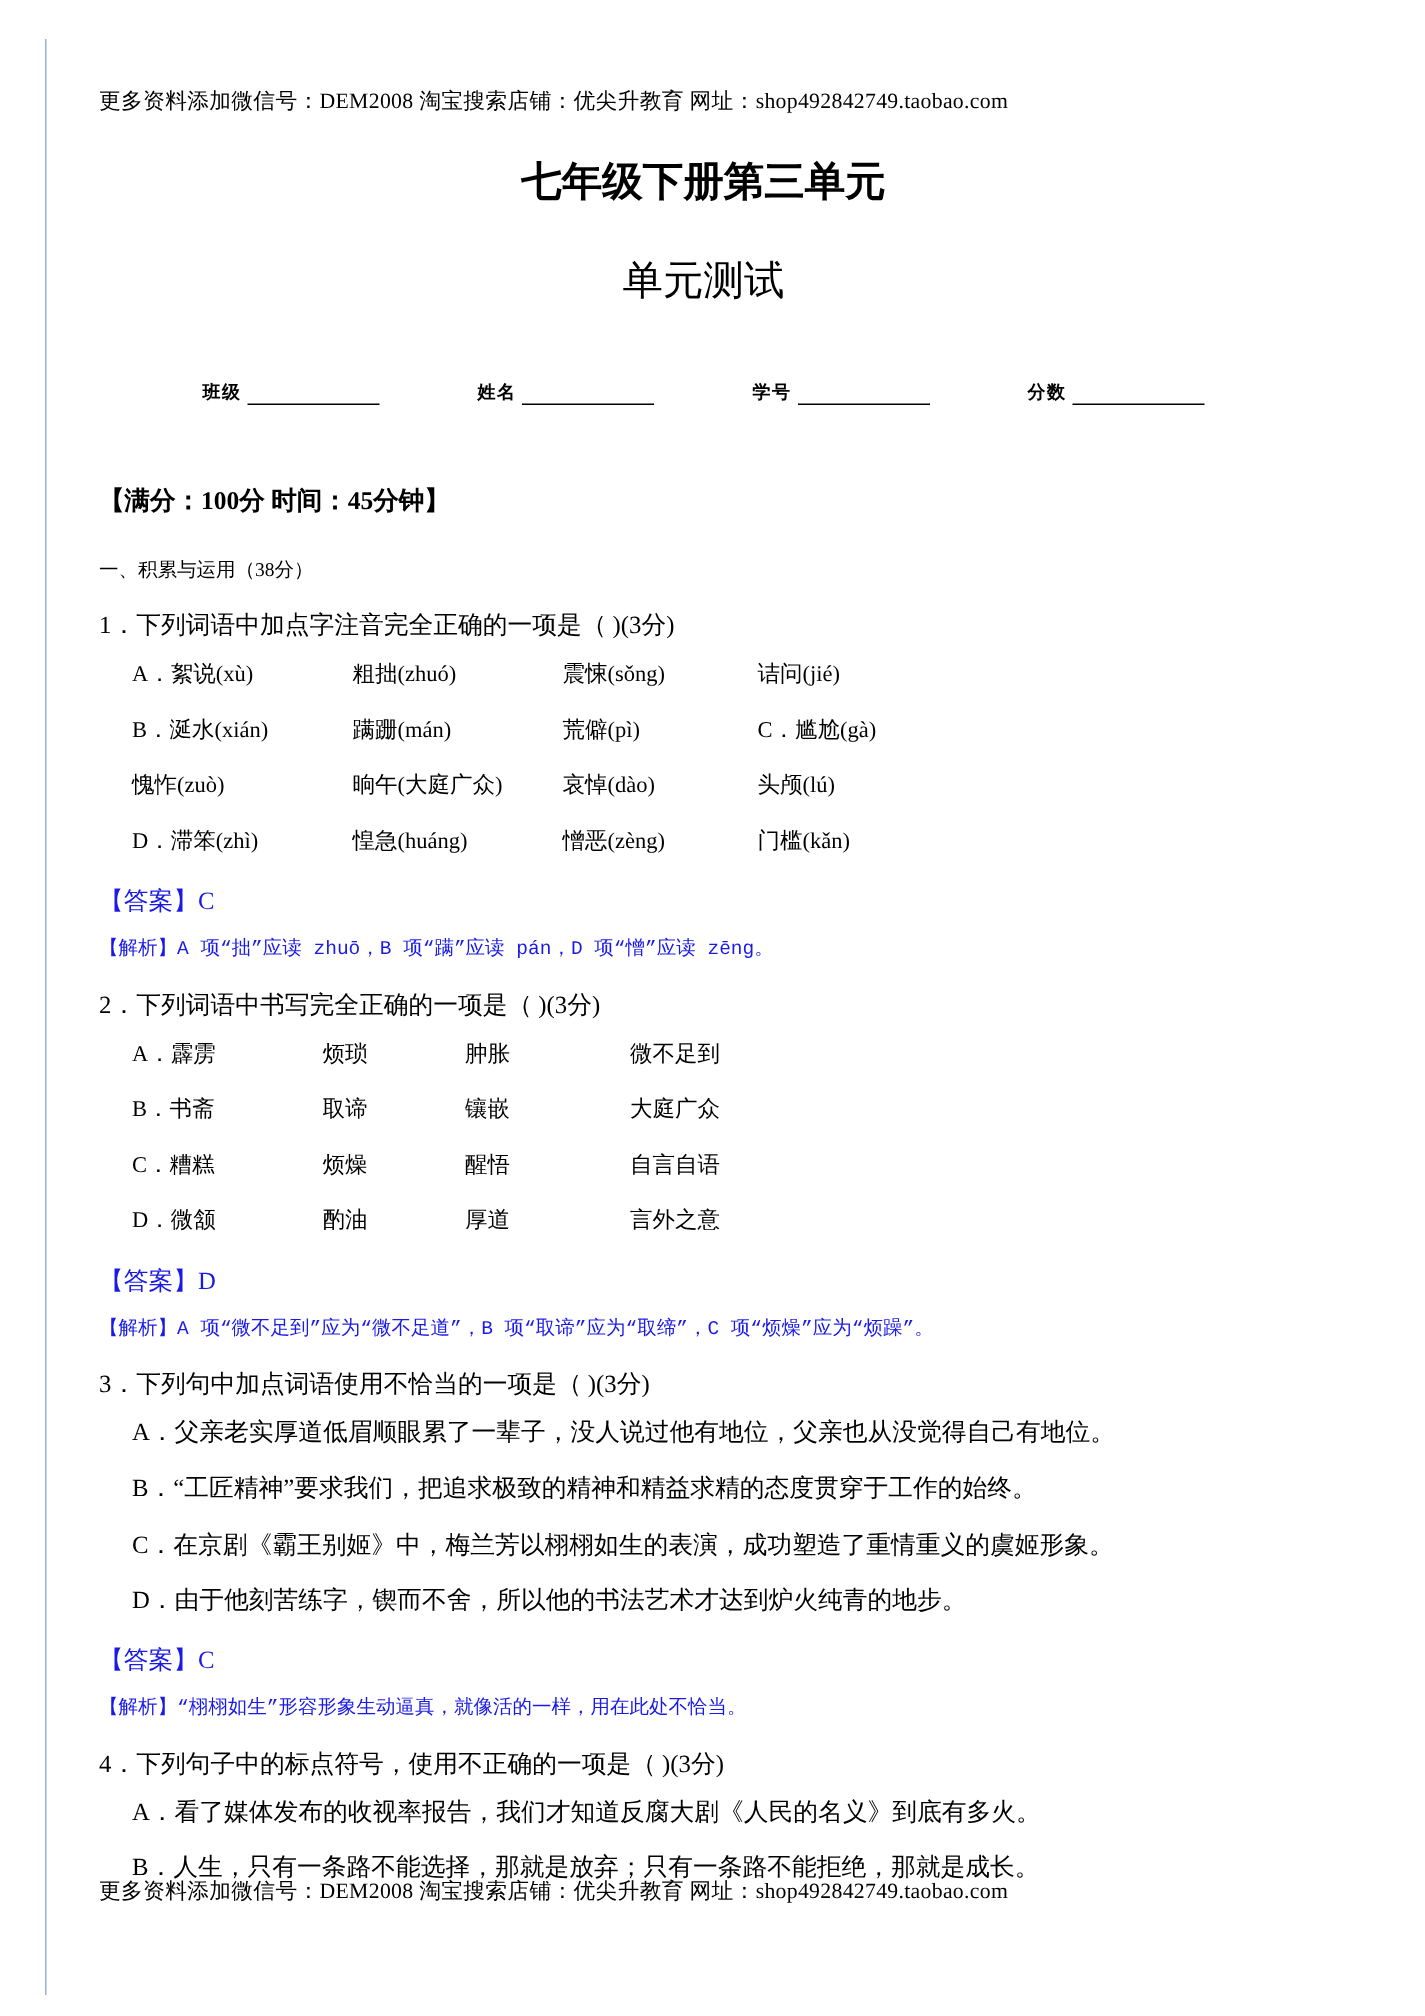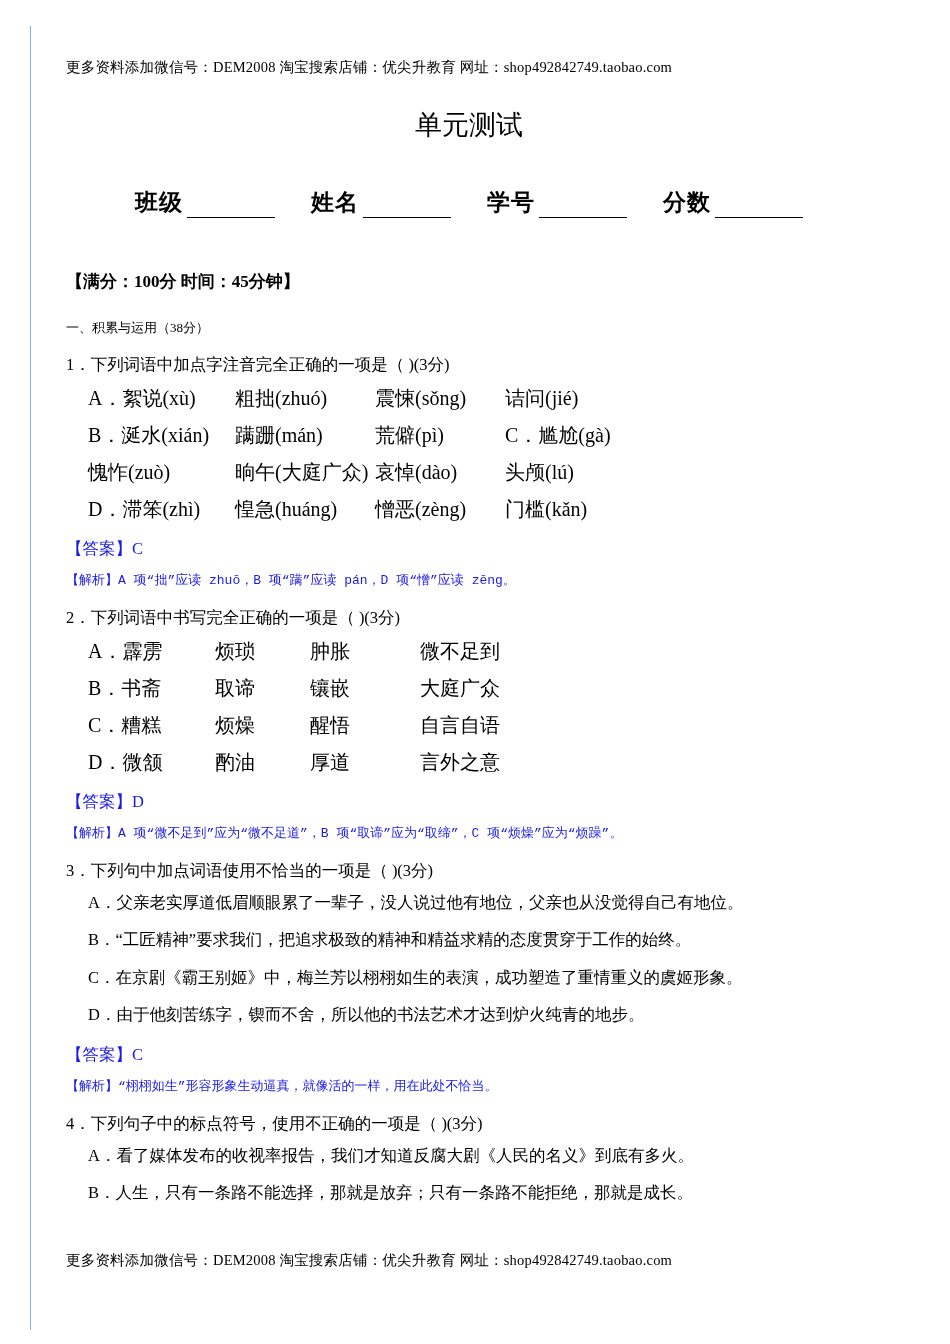--- a/index.html
+++ b/index.html
@@ -6,44 +6,45 @@
   body{
     width:950px;height:1344px;overflow:hidden;position:relative;
     font-family:"Liberation Serif","DejaVu Serif",serif;
     color:#000;
   }
   .page{position:relative;width:938px;height:1344px;box-sizing:border-box;padding:58px 66px 0 66px;}
   .margin-guide{position:absolute;left:30px;top:26px;bottom:14px;width:0;border-left:1px solid #8fb3d9;}
   .promo{font-size:14.5px;letter-spacing:.2px;margin-bottom:6px;}
   .title{font-size:27px;font-weight:bold;text-align:center;margin:26px 0 0 0;}
   .subtitle{font-size:27px;font-weight:normal;text-align:center;margin:30px 0 0 0;}
-  .fields{display:flex;justify-content:space-between;width:668px;margin:44px auto 12px auto;font-size:23px;font-weight:bold;align-items:center;}
+  .fields{display:flex;justify-content:space-between;width:668px;margin:44px auto 12px auto;font-size:12px;font-weight:bold;align-items:center;}
   .field{display:flex;align-items:flex-end;}
   .flabel{letter-spacing:1px;}
   .fline{display:inline-block;width:88px;border-bottom:1.6px solid #000;height:20px;margin-left:4px;}
   .exam-info{font-size:17px;font-weight:bold;text-align:left;margin-top:52px;}
   .section-title{font-size:13px;margin-top:26px;line-height:1.4;font-family:Liberation Serif, serif;}
   .stem{font-size:16.5px;margin-top:16px;line-height:1.5;}
-  .opt-grid{display:grid;margin-left:22px;font-size:20px;row-gap:0;}
+  .opt-grid{display:grid;margin-left:22px;font-size:15px;row-gap:0;}
   .opt-grid span{line-height:37px;white-space:nowrap;}
   .grid-q1{grid-template-columns:147px 140px 130px 1fr;margin-top:2px;}
   .grid-q2{grid-template-columns:127px 95px 110px 1fr;margin-top:2px;}
   .opt-line{font-size:16.5px;margin-left:22px;line-height:37.5px;white-space:nowrap;}
   .answer{color:var(--answer_blue,#1a1ae6);font-size:16.5px;margin-top:9px;line-height:1.5;}
   .analysis{color:var(--answer_blue,#1a1ae6);font-size:13px;margin-top:9px;line-height:1.5;font-family:Liberation Mono, monospace;}
   .footer{position:absolute;left:66px;bottom:74px;font-size:14.5px;letter-spacing:.2px;}
 </style>
 </head>
 <body>
 
 <div class="page">
   <div class="margin-guide"></div>
 
   <div class="promo">更多资料添加微信号：DEM2008 淘宝搜索店铺：优尖升教育 网址：shop492842749.taobao.com</div>
 
+  <h1 class="title">七年级下册第三单元</h1>
   <h2 class="subtitle">单元测试</h2>
 
   <div class="fields">
     <span class="field">
       <span class="flabel">班级</span>
       <span class="fline"></span>
     </span>
     <span class="field">
       <span class="flabel">姓名</span>
       <span class="fline"></span>

